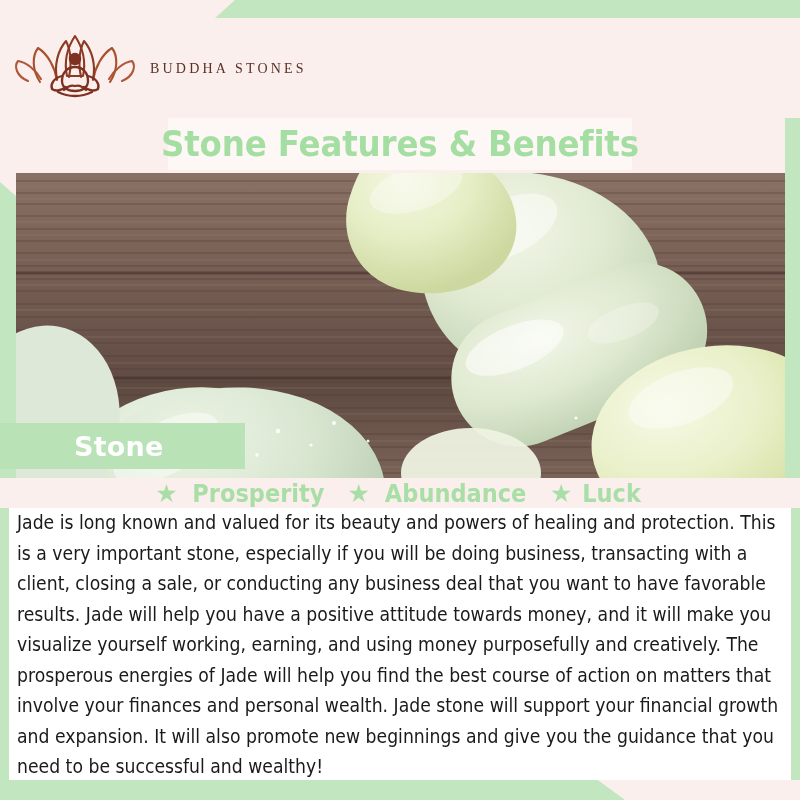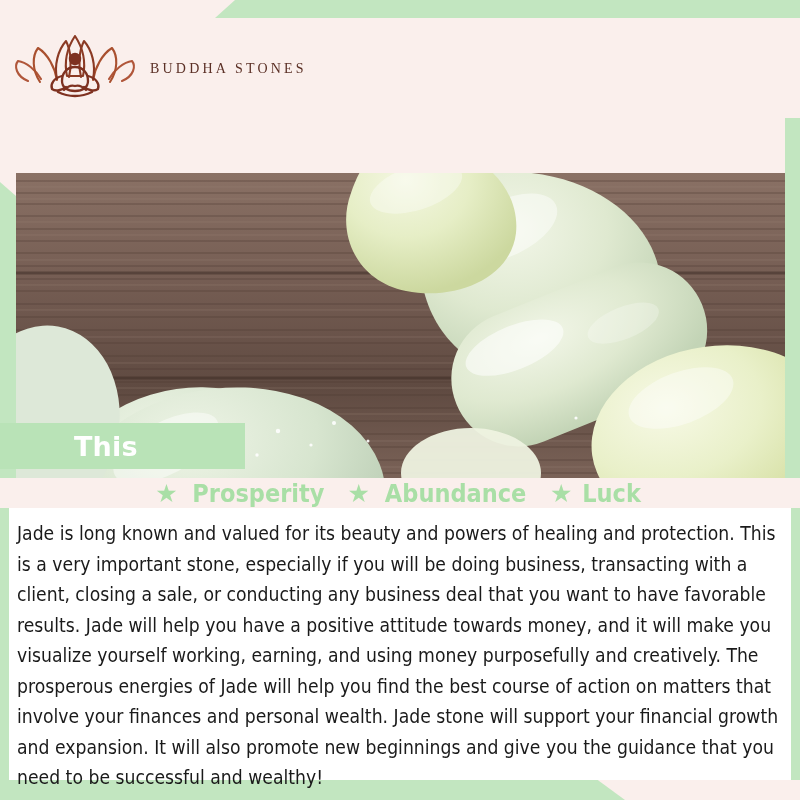--- a/index.html
+++ b/index.html
@@ -109,21 +109,21 @@
   .kw-label {
     font-family:"DejaVu Sans", sans-serif;
     font-weight:700; font-size:25px; color:#a9dfa6;
     transform:scaleX(0.9); white-space:nowrap;
   }
 
   
   .body-box {
     position:absolute; left:9px; top:508px; width:782px; height:272px;
     background:#ffffff;
-    padding:11px 6px 0 8px;
+    padding:0 6px 0 8px;
   }
   .body-text {
     font-family:"DejaVu Sans", sans-serif;
     font-size:19.5px;
     line-height:30.5px;
     color:#1a1a1a;
     transform:scaleX(0.885);
     transform-origin:left top;
     width:113%;
     text-align:left;
@@ -169,20 +169,23 @@
           <path d="M62 44 C54 46 50 52 52 57 C56 60 62 58 66 55"></path>
           <path d="M88 44 C96 46 100 52 98 57 C94 60 88 58 84 55"></path>
           <path d="M64 58 C68 54 72 53 75 54 C78 53 82 54 86 58"></path>
           <path d="M58 60 C64 63 72 64 75 64 C78 64 86 63 92 60"></path>
         </g>
       </svg>
     </span>
     <span class="logo-word">BUDDHA STONES</span>
   </div>
 
+  <div class="title-banner">
+    <span class="title-text">Stone Features &amp; Benefits</span>
+  </div>
 
   <div class="photo">
     <svg viewBox="0 0 769 307" preserveAspectRatio="xMidYMid slice" xmlns="http://www.w3.org/2000/svg">
       <defs>
         <linearGradient id="wood" x1="0" y1="0" x2="0" y2="1">
           <stop offset="0%" stop-color="#8a7165"></stop>
           <stop offset="35%" stop-color="#755d53"></stop>
           <stop offset="70%" stop-color="#5f4a41"></stop>
           <stop offset="100%" stop-color="#7b6358"></stop>
         </linearGradient>
@@ -250,21 +253,21 @@
         <circle cx="295" cy="272" r="1.6"></circle>
         <circle cx="318" cy="250" r="2"></circle>
         <circle cx="352" cy="268" r="1.5"></circle>
         <circle cx="241" cy="282" r="1.7"></circle>
         <circle cx="560" cy="245" r="1.6"></circle>
       </g>
     </svg>
   </div>
 
   <div class="jade-band">
-    <span class="jade-text">This</span>
+    <span class="jade-text">Stone</span>
   </div>
 
   <div class="keywords">
     <span class="kw">
       <span class="kw-star">★</span>
       <span class="kw-label">Prosperity</span>
     </span>
     <span class="kw">
       <span class="kw-star">★</span>
       <span class="kw-label">Abundance</span>

